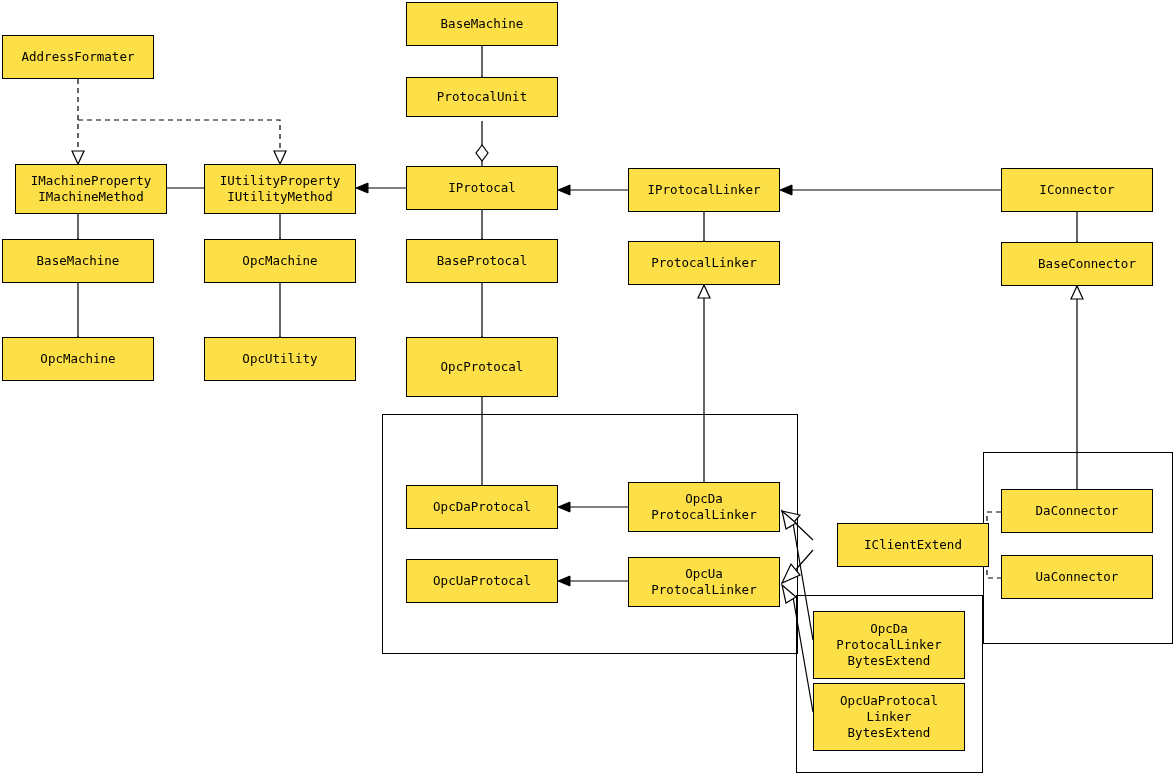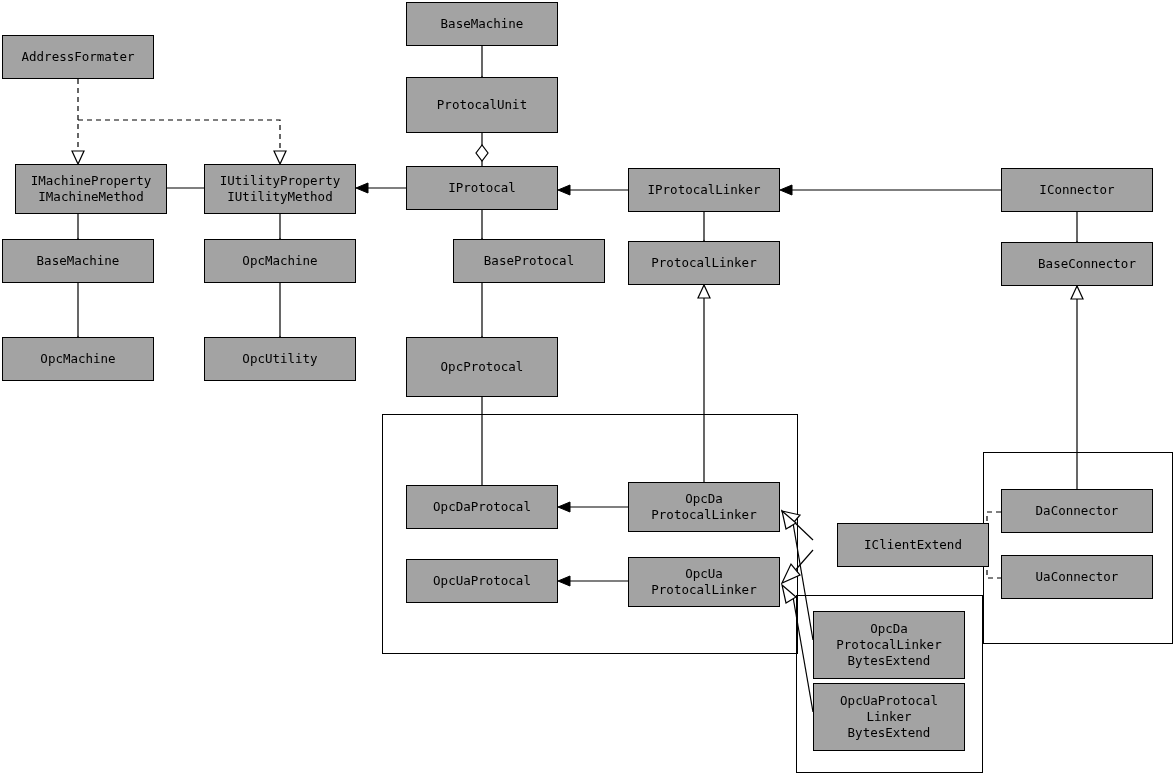--- a/index.html
+++ b/index.html
@@ -12,21 +12,21 @@
     width: 1173px;
     height: 776px;
     background: #ffffff;
     font-family: "DejaVu Sans Mono", monospace;
     overflow: hidden;
   }
   .node {
     position: absolute;
     box-sizing: border-box;
     border: 1px solid #000000;
-    background: #a3a3a3;
+    background: #fde047;
     display: flex;
     flex-direction: column;
     align-items: center;
     justify-content: center;
     font-size: 12.5px;
     line-height: 16px;
     color: #000000;
     text-align: center;
     white-space: pre-line;
     z-index: 3;
@@ -144,39 +144,39 @@
     <polygon class="hollow" points="782,511 796,523 786,529"></polygon>
 
     <line class="solid" x1="813" y1="712" x2="793" y2="597"></line>
     <polygon class="hollow" points="782,585 796,597 786,603"></polygon>
   </svg>
 
   <div class="node" style="left:406px; top:2px; width:152px; height:44px;">BaseMachine</div>
 
   <div class="node" style="left:2px; top:35px; width:152px; height:44px;">AddressFormater</div>
 
-  <div class="node" style="left:406px; top:77px; width:152px; height:56px;">ProtocalUnit</div>
+  <div class="node" style="left:406px; top:77px; width:152px; height:40px;">ProtocalUnit</div>
 
   <div class="node" style="left:2px; top:164px; width:152px; height:50px;margin-left:13px;">IMachineProperty
 IMachineMethod</div>
 
   <div class="node" style="left:204px; top:164px; width:152px; height:50px;">IUtilityProperty
 IUtilityMethod</div>
 
   <div class="node" style="left:406px; top:166px; width:152px; height:44px;">IProtocal</div>
 
   <div class="node" style="left:1001px; top:168px; width:152px; height:44px;">IConnector</div>
 
   <div class="node" style="left:628px; top:168px; width:152px; height:44px;">IProtocalLinker</div>
 
   <div class="node" style="left:2px; top:239px; width:152px; height:44px;">BaseMachine</div>
 
   <div class="node" style="left:204px; top:239px; width:152px; height:44px;">OpcMachine</div>
 
-  <div class="node" style="left:406px; top:239px; width:152px; height:44px;margin-left:47px;">BaseProtocal</div>
+  <div class="node" style="left:406px; top:239px; width:152px; height:44px;">BaseProtocal</div>
 
   <div class="node" style="left:628px; top:241px; width:152px; height:44px;">ProtocalLinker</div>
 
   <div class="node" style="left:1001px; top:242px; width:152px; height:44px;padding-left:20px;">BaseConnector</div>
 
   <div class="node" style="left:2px; top:337px; width:152px; height:44px;">OpcMachine</div>
 
   <div class="node" style="left:204px; top:337px; width:152px; height:44px;">OpcUtility</div>
 
   <div class="node" style="left:406px; top:337px; width:152px; height:60px;">OpcProtocal</div>

